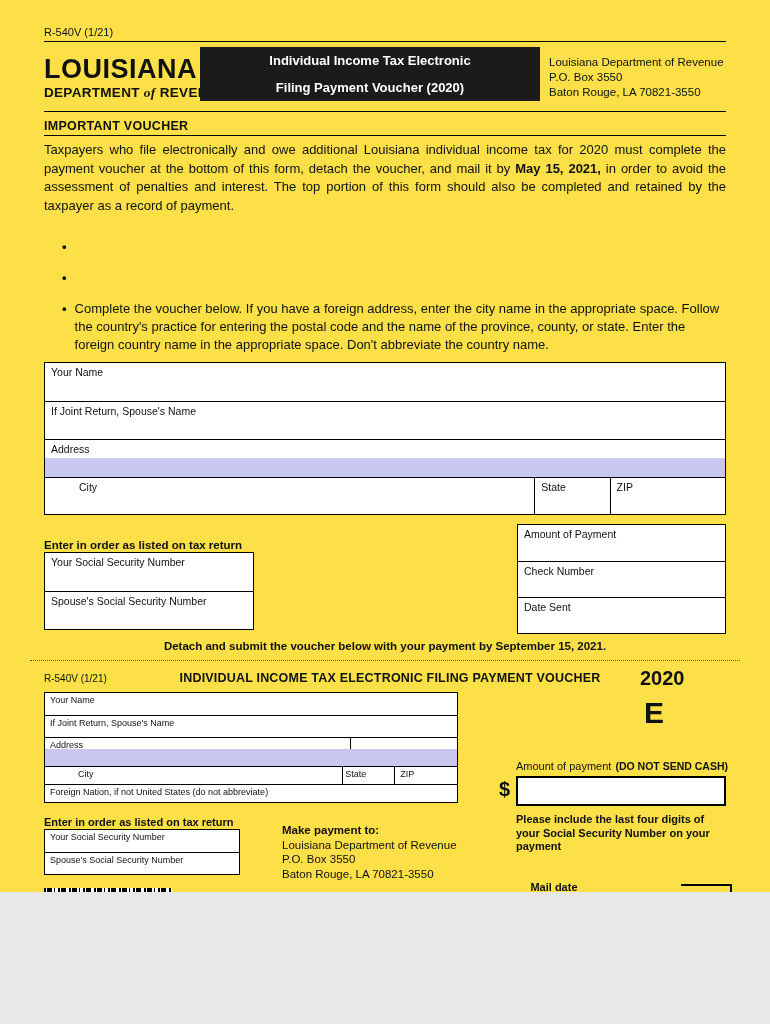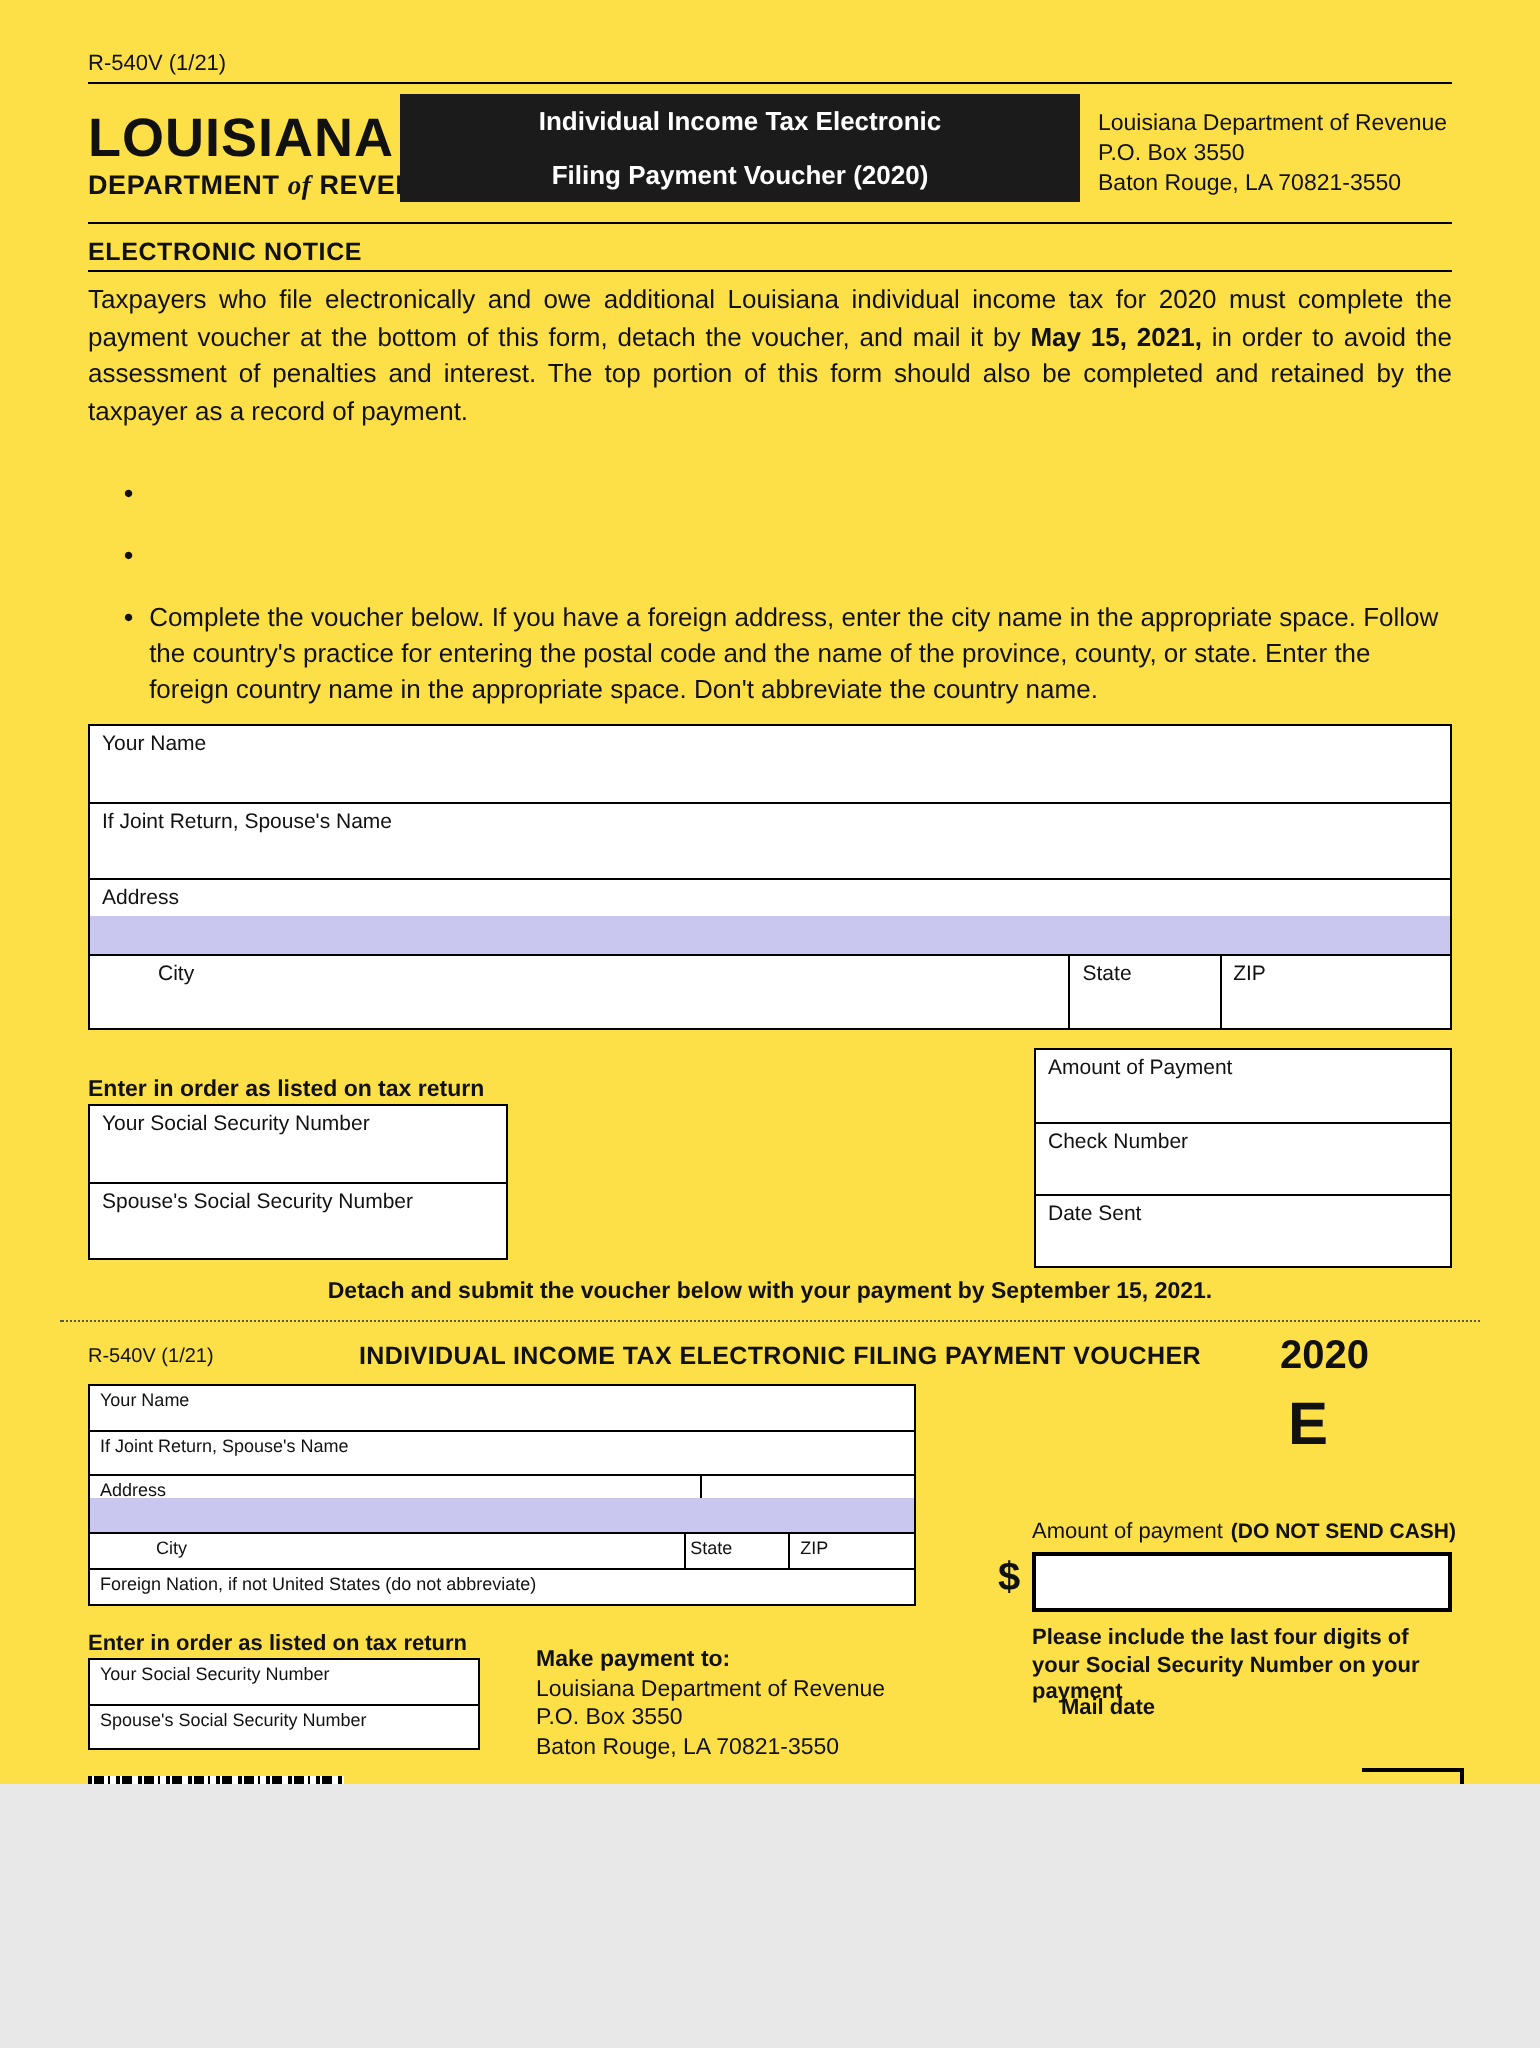--- a/index.html
+++ b/index.html
@@ -93,21 +93,21 @@
   </div>
 
   <div class="abs hdr-addr" style="left:549px; top:55px; width:180px;">
     <div>Louisiana Department of Revenue</div>
     <div>P.O. Box 3550</div>
     <div>Baton Rouge, LA  70821-3550</div>
   </div>
 
   <div class="rule" style="left:44px; top:111px; width:682px;"></div>
 
-  <div class="abs notice-h" style="left:44px; top:119px;">ELECTRONIC NOTICE</div>
+  <div class="abs notice-h" style="left:44px; top:119px;">IMPORTANT VOUCHER</div>
   <div class="rule" style="left:44px; top:135px; width:682px;"></div>
 
   <div class="abs notice-p" style="left:44px; top:141px; width:682px;"><span>Taxpayers who file electronically and owe additional Louisiana individual income tax for 2020 must complete the payment voucher at the bottom of this form, detach the voucher, and mail it by </span><b>May 15, 2021,</b><span> in order to avoid the assessment of penalties and interest. The top portion of this form should also be completed and retained by the taxpayer as a record of payment.</span></div>
 
   <ul class="abs bullets" style="left:62px; top:238px; width:664px;">
     <li>
       <span class="dot">•</span>
     </li>
     <li>
       <span class="dot">•</span>
@@ -211,28 +211,28 @@
   <div class="abs bold-label" style="left:44px; top:816px; font-size:11px;">Enter in order as listed on tax return</div>
   <div class="boxgrp" style="left:44px; top:829px; width:196px;">
     <div class="frow" style="height:22px;">
       <span class="flabel sm">Your Social Security Number</span>
     </div>
     <div class="frow" style="height:22px;">
       <span class="flabel sm">Spouse's Social Security Number</span>
     </div>
   </div>
 
-  <div class="abs payto" style="left:268px; top:823px;">
+  <div class="abs payto" style="left:282px; top:823px;">
     <div class="h">Make payment to:</div>
     <div>Louisiana Department of Revenue</div>
     <div>P.O. Box 3550</div>
     <div>Baton Rouge, LA  70821-3550</div>
   </div>
 
-  <div class="abs maildate-lbl" style="left:486px; top:848px; width:136px;">Mail date</div>
+  <div class="abs maildate-lbl" style="left:486px; top:881px; width:136px;">Mail date</div>
   <div class="mail-grid" style="left:486px; top:894px;">
     <div></div>
     <div></div>
     <div></div>
     <div></div>
     <div></div>
     <div></div>
     <div></div>
     <div></div>
   </div>

